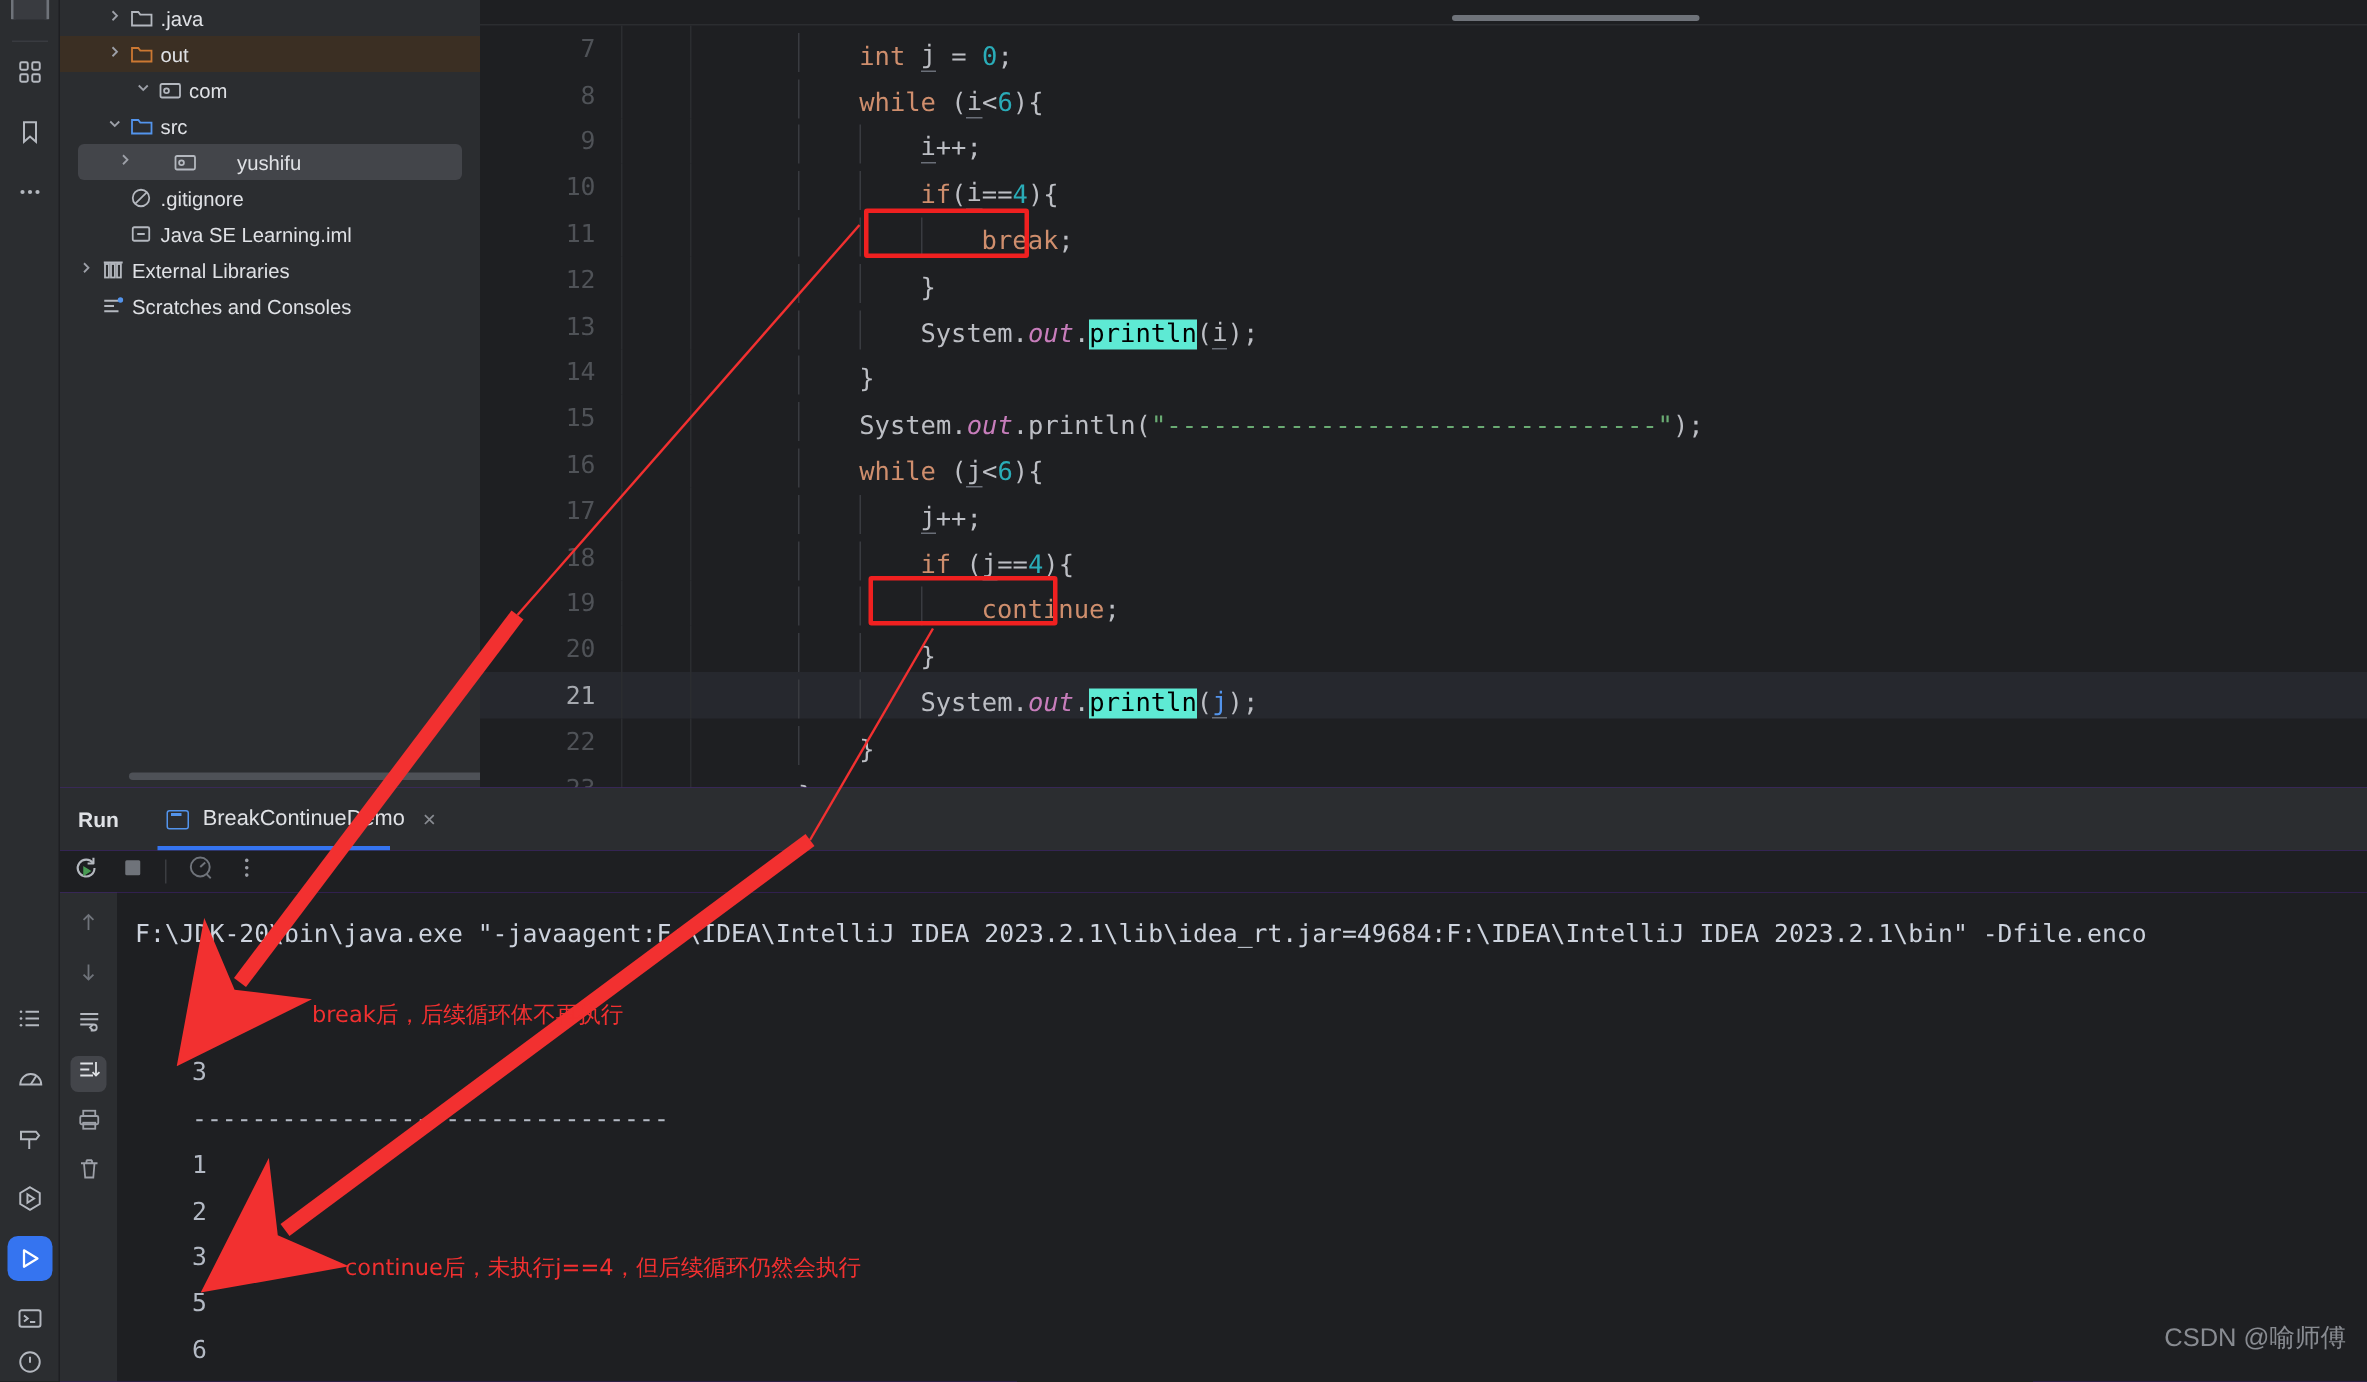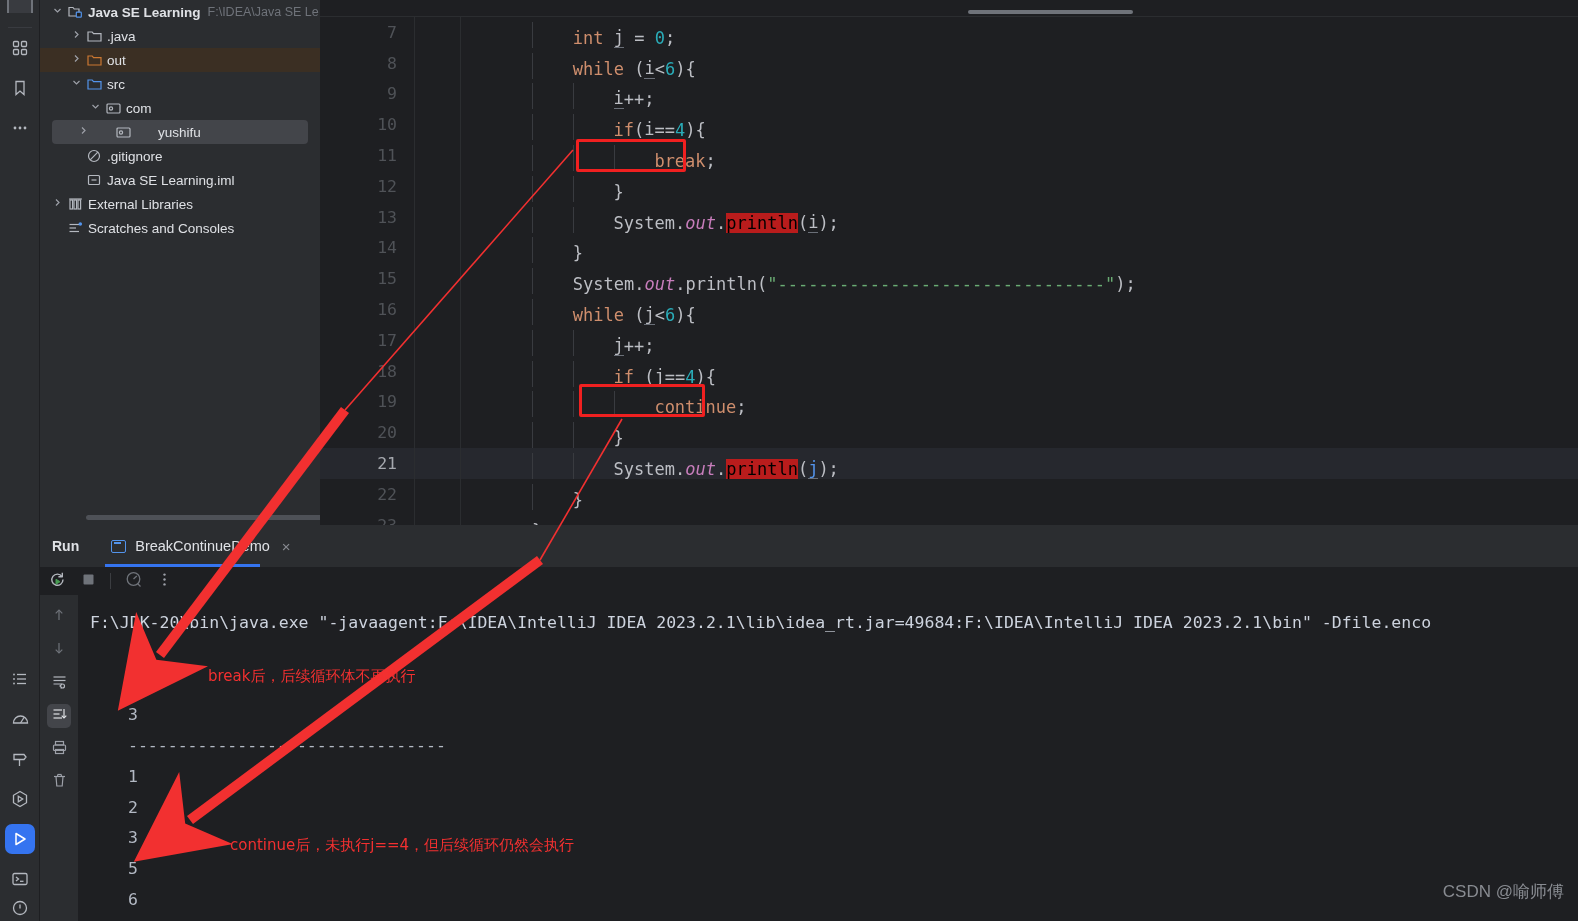--- a/index.html
+++ b/index.html
@@ -91,21 +91,21 @@
   .gut2 { position:absolute; left: 140px; top:0; width: 1px; height:30.8px; background:#2b2d30; }
   .codetext { position:absolute; left: 182px; top:0; height:30.8px; display:flex; align-items:flex-end;margin-left:30px; }
 
   .k  { color: #cf8e6d; }   
   .n  { color: #2aacb8; }   
   .s  { color: #6aab73; }   
   .f  { color: #bcbec4; }   
   .it { color: #c77dbb; font-style: italic; } 
   .v  { color: #bcbec4; border-bottom: 1px solid #6a6f78; } 
   .vb { color: #5394ec; border-bottom: 1px solid #6a6f78; }
-  .hl { background: #b91c1c; }
+  .hl { background: #5eead4; }
   .indent-guide {
     display:inline-block; width:1px; height:26px; background:#393b40;
     vertical-align:middle; position:relative;
   }
 
   .redbox {
     position: absolute; border: 3px solid #f02020; border-radius: 2px;
     pointer-events: none;
   }
 
@@ -273,34 +273,20 @@
               <line x1="9" y1="5.5" x2="9" y2="9.5"></line>
           </svg>
         </span>
       </div>
     </div>
   </div>
 
   <div class="project-panel">
     <div id="tree-container">
         <div class="tree-row">
-          <div style="width: 8px; flex: 0 0 8px;"></div>
-          <span class="chev"><svg width="9" height="9" viewBox="0 0 9 9" fill="none" stroke="#9da0a8" stroke-width="1.2">
-              <polyline points="1.5,3 4.5,6 7.5,3"></polyline>
-            </svg></span>
-          <span class="tw-icon">
-            <svg width="15" height="14" viewBox="0 0 15 14" fill="none" stroke="#b4b8bf" stroke-width="1.2">
-              <path d="M1 2.5h4l1.2 1.5H11V11H1z"></path>
-              <rect x="8.3" y="7.2" width="5" height="5" rx="0.7" stroke="#5394ec" fill="#1e1f22"></rect>
-            </svg>
-          </span>
-          <span class="tree-name bold">Java SE Learning</span>
-          <span class="tree-path">F:\IDEA\Java SE Le</span>
-        </div>
-        <div class="tree-row">
           <div style="width: 27px; flex: 0 0 27px;"></div>
           <span class="chev"><svg width="9" height="9" viewBox="0 0 9 9" fill="none" stroke="#9da0a8" stroke-width="1.2">
               <polyline points="3,1.5 6,4.5 3,7.5"></polyline>
             </svg></span>
           <span class="tw-icon">
             <svg width="15" height="13" viewBox="0 0 15 13" fill="none" stroke="#b4b8bf" stroke-width="1.2">
               <path d="M1 2h4.2l1.3 1.7H14V11H1z"></path>
             </svg>
           </span>
           <span class="tree-name">.java</span>
@@ -311,43 +297,43 @@
               <polyline points="3,1.5 6,4.5 3,7.5"></polyline>
             </svg></span>
           <span class="tw-icon">
             <svg width="15" height="13" viewBox="0 0 15 13" fill="none" stroke="#cc7832" stroke-width="1.2">
               <path d="M1 2h4.2l1.3 1.7H14V11H1z"></path>
             </svg>
           </span>
           <span class="tree-name">out</span>
         </div>
         <div class="tree-row">
+          <div style="width: 46px; flex: 0 0 46px;"></div>
+          <span class="chev"><svg width="9" height="9" viewBox="0 0 9 9" fill="none" stroke="#9da0a8" stroke-width="1.2">
+              <polyline points="1.5,3 4.5,6 7.5,3"></polyline>
+            </svg></span>
+          <span class="tw-icon">
+            <svg width="15" height="13" viewBox="0 0 15 13" fill="none" stroke="#b4b8bf" stroke-width="1.2">
+              <rect x="1" y="2" width="13" height="9" rx="1"></rect>
+              <circle cx="5" cy="6.5" r="1.6"></circle>
+            </svg>
+          </span>
+          <span class="tree-name">com</span>
+        </div>
+        <div class="tree-row">
           <div style="width: 27px; flex: 0 0 27px;"></div>
           <span class="chev"><svg width="9" height="9" viewBox="0 0 9 9" fill="none" stroke="#9da0a8" stroke-width="1.2">
               <polyline points="1.5,3 4.5,6 7.5,3"></polyline>
             </svg></span>
           <span class="tw-icon">
             <svg width="15" height="13" viewBox="0 0 15 13" fill="none" stroke="#5394ec" stroke-width="1.2">
               <path d="M1 2h4.2l1.3 1.7H14V11H1z"></path>
             </svg>
           </span>
           <span class="tree-name">src</span>
-        </div>
-        <div class="tree-row">
-          <div style="width: 46px; flex: 0 0 46px;"></div>
-          <span class="chev"><svg width="9" height="9" viewBox="0 0 9 9" fill="none" stroke="#9da0a8" stroke-width="1.2">
-              <polyline points="1.5,3 4.5,6 7.5,3"></polyline>
-            </svg></span>
-          <span class="tw-icon">
-            <svg width="15" height="13" viewBox="0 0 15 13" fill="none" stroke="#b4b8bf" stroke-width="1.2">
-              <rect x="1" y="2" width="13" height="9" rx="1"></rect>
-              <circle cx="5" cy="6.5" r="1.6"></circle>
-            </svg>
-          </span>
-          <span class="tree-name">com</span>
         </div>
         <div class="tree-row sel-grey" style="margin-left: 12px; width: 256px; gap: 22px;">
           <div style="width: 0px; flex: 0 0 0px;"></div>
           <span class="chev"><svg width="9" height="9" viewBox="0 0 9 9" fill="none" stroke="#9da0a8" stroke-width="1.2">
               <polyline points="3,1.5 6,4.5 3,7.5"></polyline>
             </svg></span>
           <span class="tw-icon">
             <svg width="15" height="13" viewBox="0 0 15 13" fill="none" stroke="#b4b8bf" stroke-width="1.2">
               <rect x="1" y="2" width="13" height="9" rx="1"></rect>
               <circle cx="5" cy="6.5" r="1.6"></circle>

